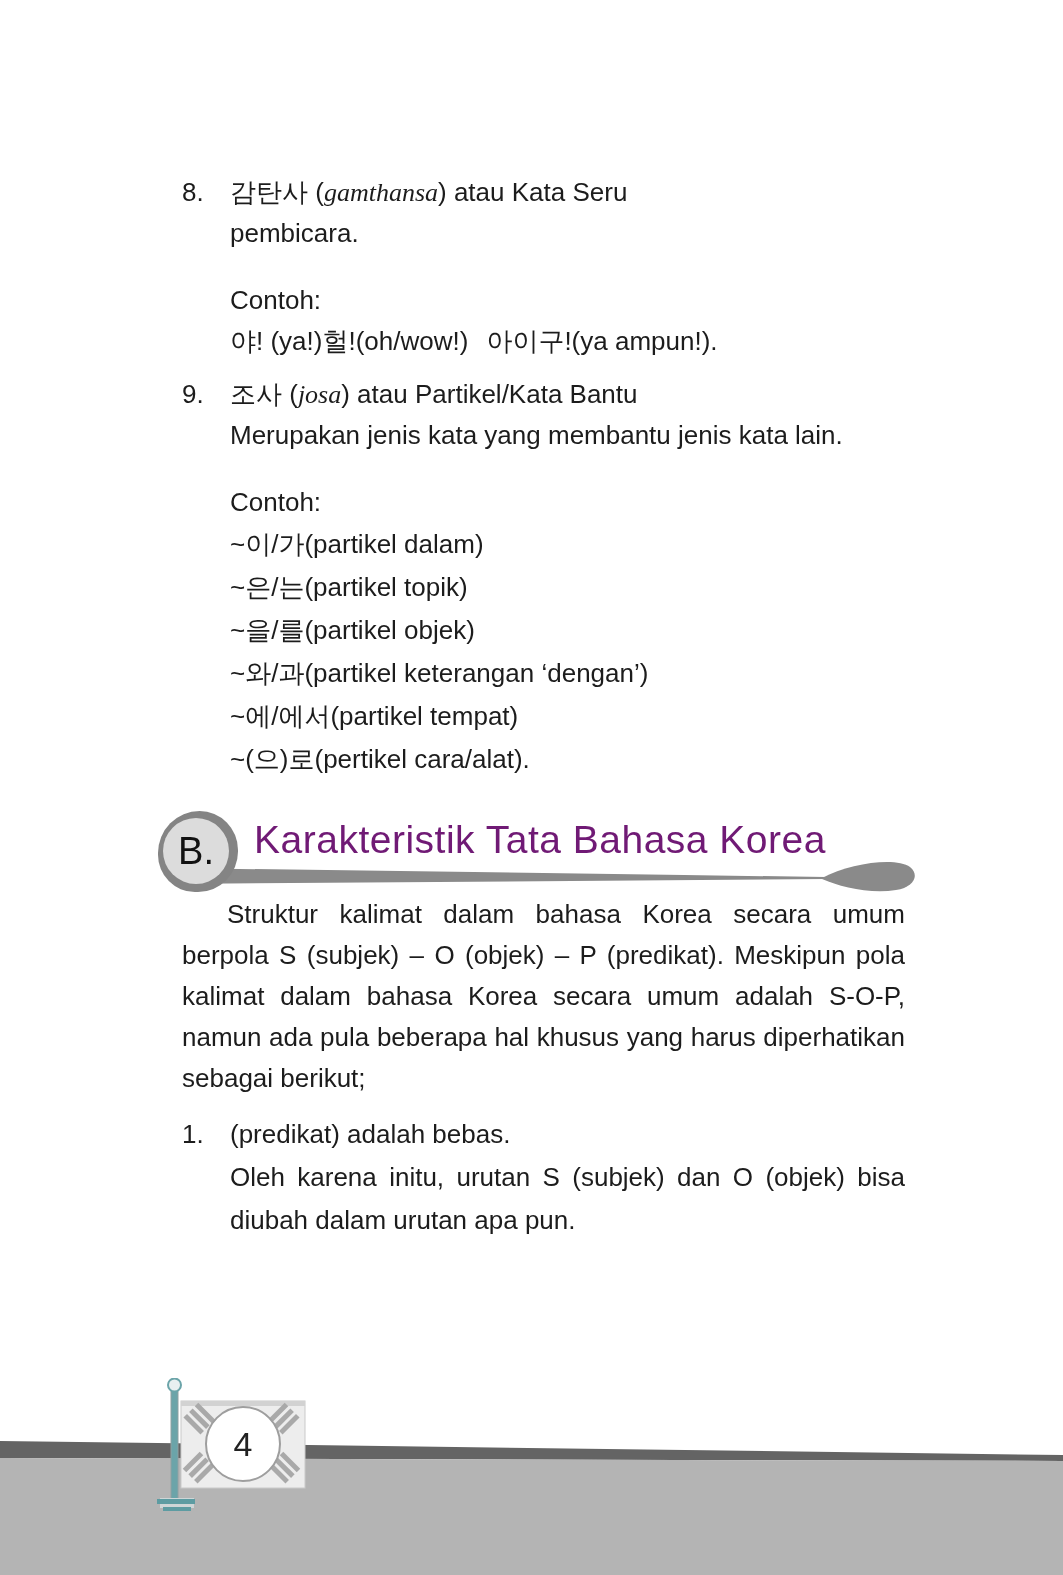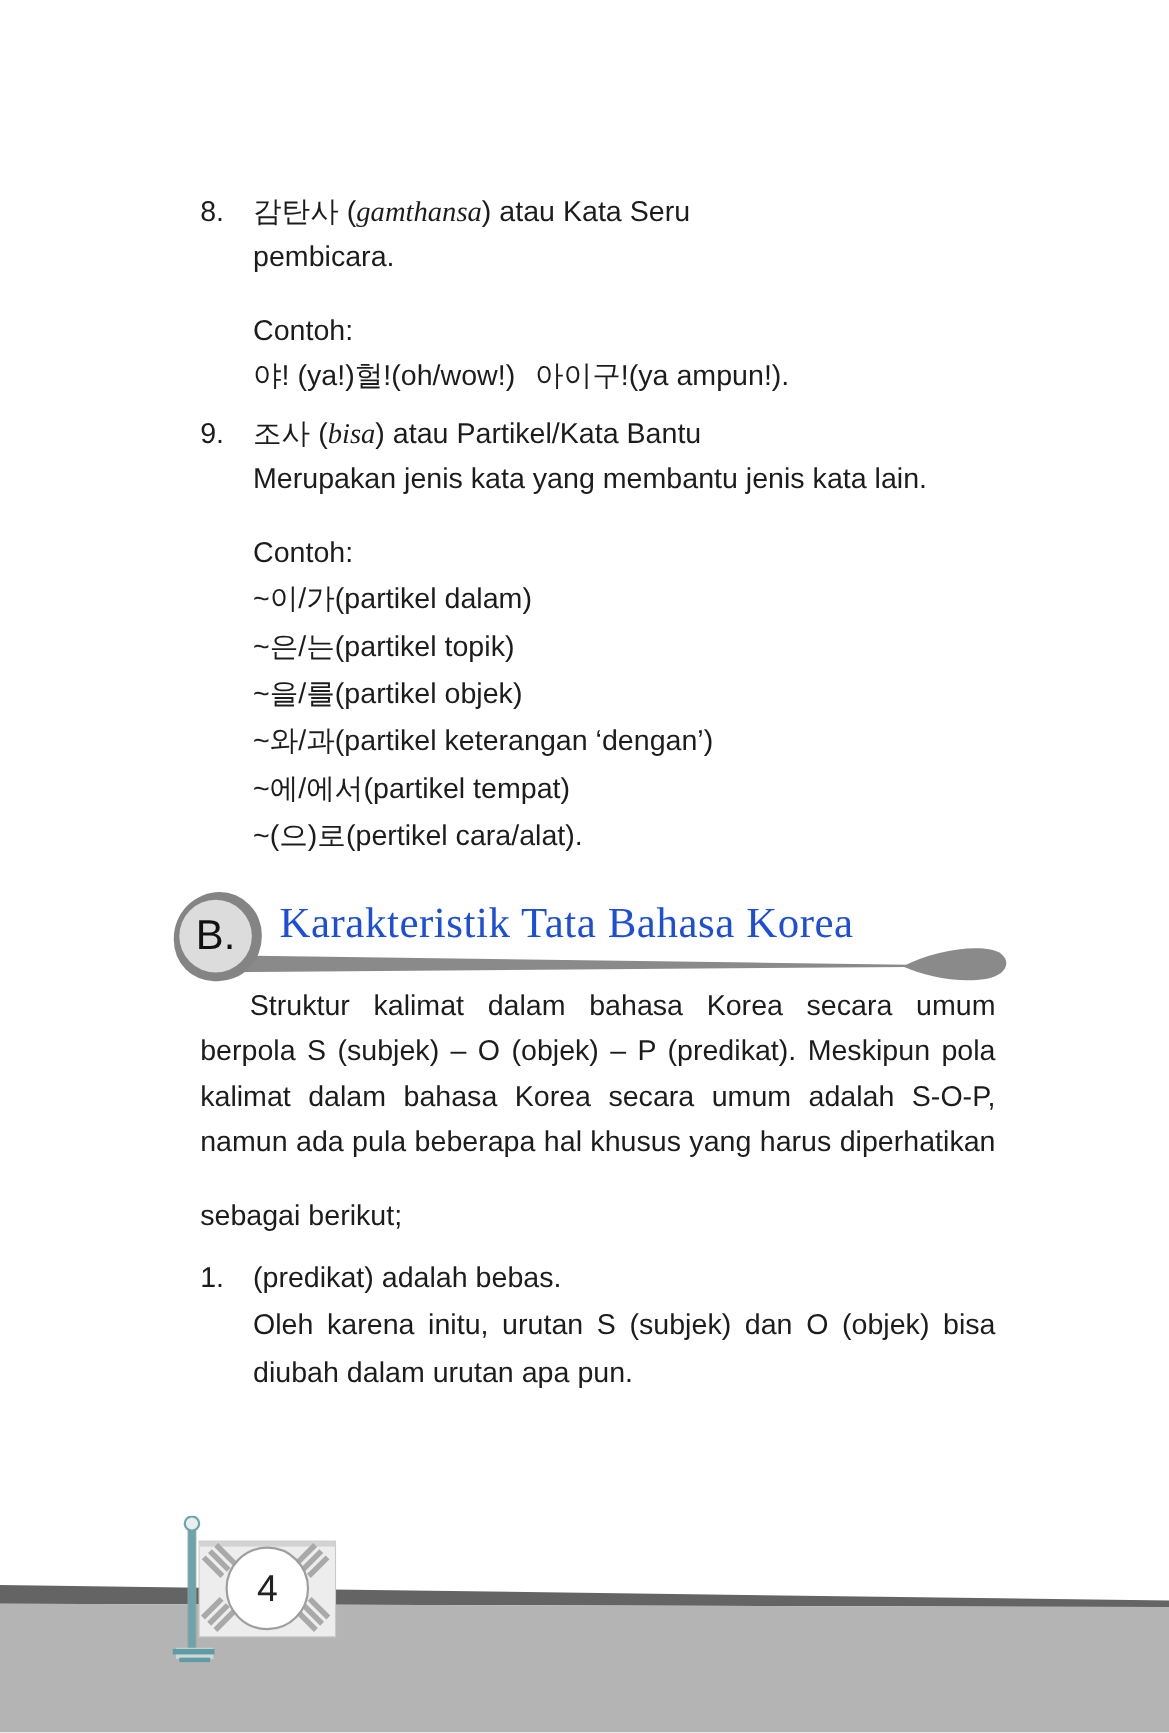--- a/index.html
+++ b/index.html
@@ -35,28 +35,28 @@
     background:#848484; border-radius:52% 48% 50% 46%;
   }
   .badge-inner {
     position:absolute; left:5px; top:7px; width:66px; height:66px;
     background:#dcdcdc; border-radius:50%;
     display:flex; align-items:center; justify-content:center;
     font-size:38px; color:#111;
   }
   .section-title {
     position:absolute; left:96px; top:8px;
-    font-size:39px; letter-spacing:0.5px; color:#1d4ed8; white-space:nowrap;font-family:Liberation Serif, serif;
+    font-size:39px; letter-spacing:0.5px; color:#701a75; white-space:nowrap;
   }
 
   
   .paragraph { margin-top:0; width:723px; }
   .p-line { text-align:justify; text-align-last:justify; }
   .p-first { text-indent:45px; }
-  .p-last { text-align:left; text-align-last:left;margin-top:27px; }
+  .p-last { text-align:left; text-align-last:left; }
 
   .numlist { margin-top:14px; line-height:43px; }
 
   
   .footer-svg { position:absolute; left:0; top:1378px; }
   .page-num {
     position:absolute; left:207px; top:1422px; width:72px; height:44px;
     text-align:center; font-size:34px; color:#222; line-height:44px;
   }
 </style>
@@ -73,21 +73,21 @@
       <div class="contoh">Contoh:</div>
       <div class="ex-row">
         <span>야! (ya!)</span><span>헐!(oh/wow!)</span><span class="ex3">아이구!(ya ampun!).</span>
       </div>
     </div>
   </div>
 
   <div class="item item9">
     <div class="inum">9.</div>
     <div class="ibody">
-      <div><span>조사 (</span><ital>bisa</ital><span>) atau Partikel/Kata Bantu</span></div>
+      <div><span>조사 (</span><ital>josa</ital><span>) atau Partikel/Kata Bantu</span></div>
       <div>Merupakan jenis kata yang membantu jenis kata lain.</div>
       <div class="contoh">Contoh:</div>
       <div class="ex-list">
         <div>~이/가(partikel dalam)</div>
         <div>~은/는(partikel topik)</div>
         <div>~을/를(partikel objek)</div>
         <div>~와/과(partikel keterangan ‘dengan’)</div>
         <div>~에/에서(partikel tempat)</div>
         <div>~(으)로(pertikel cara/alat).</div>
       </div>

